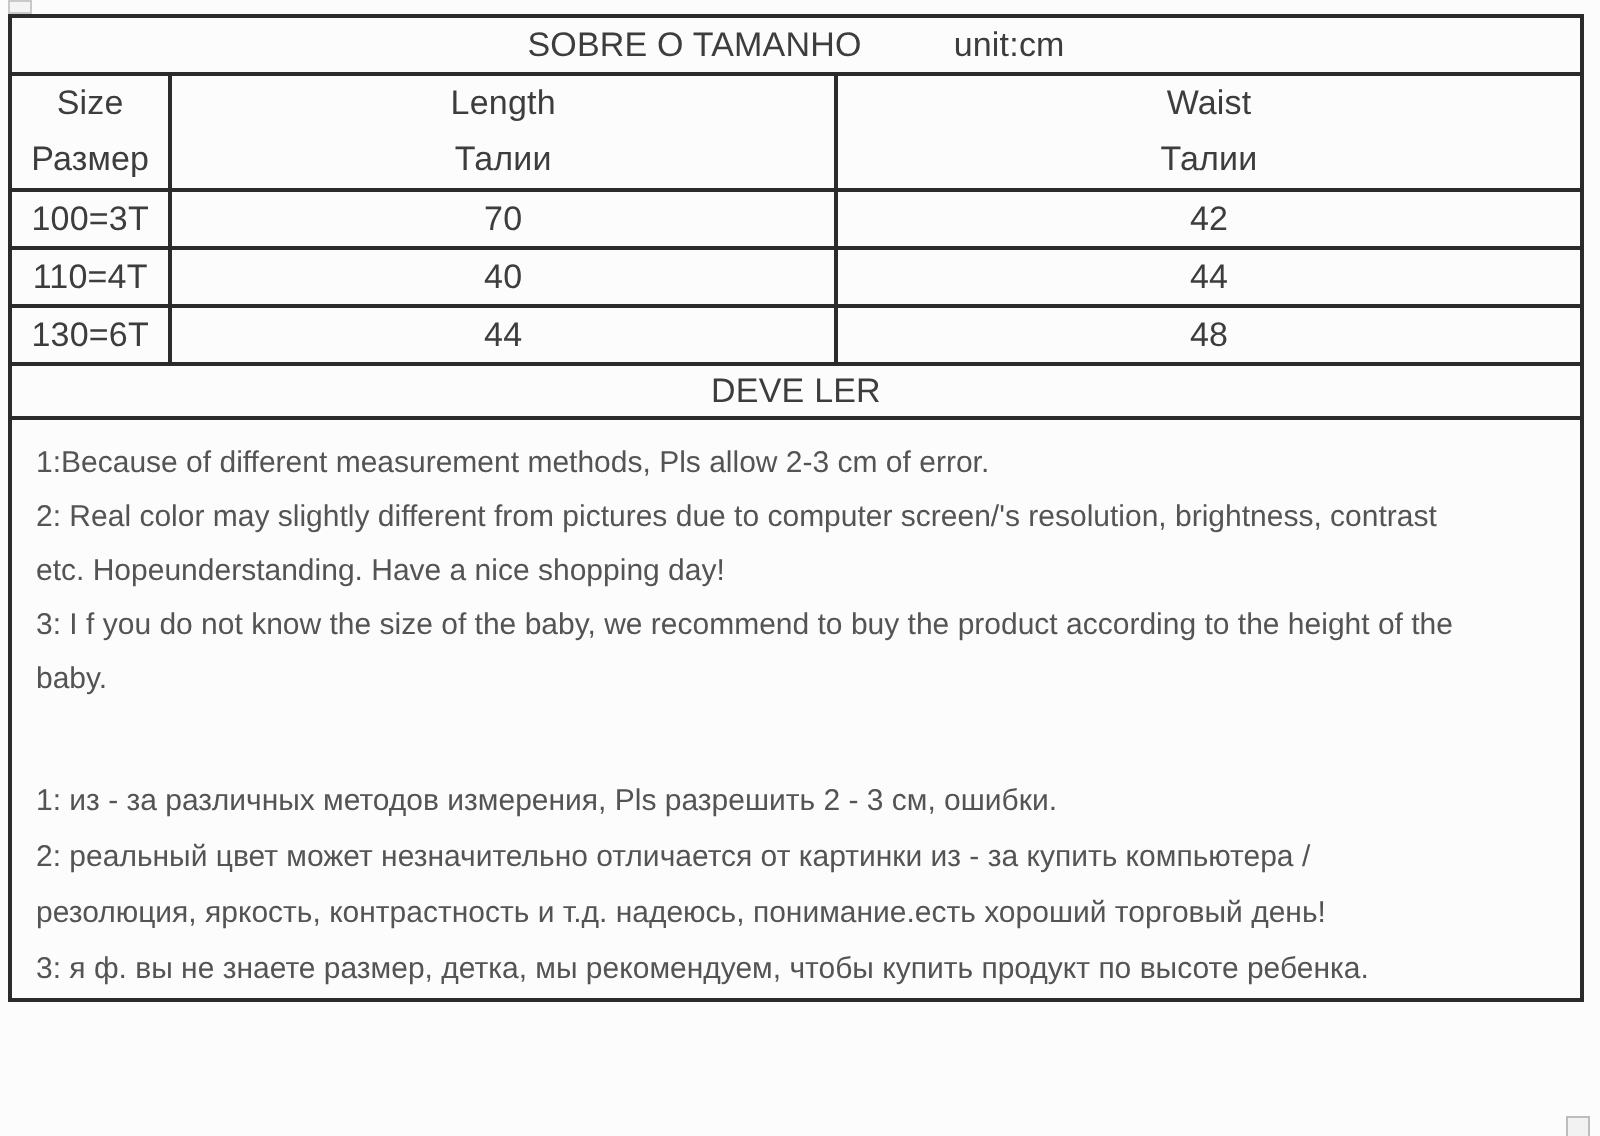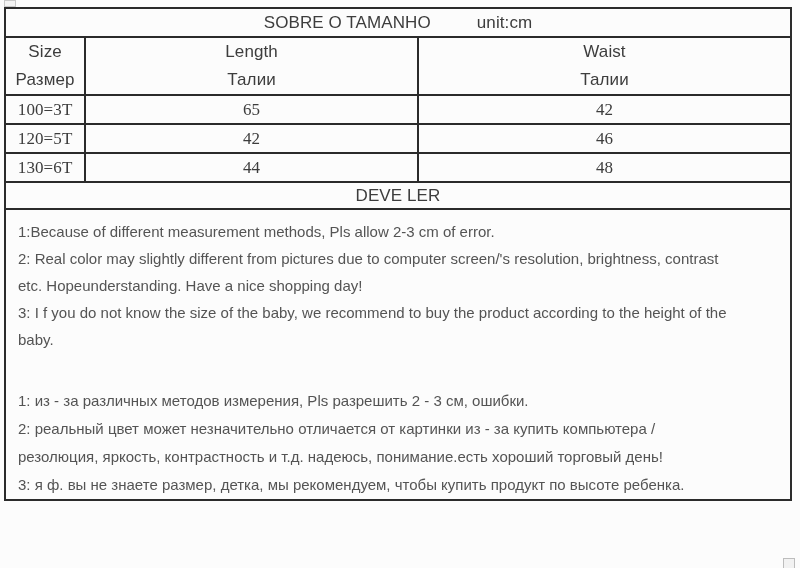--- a/index.html
+++ b/index.html
@@ -62,21 +62,21 @@
   .title-wrap {
     display: flex;
     justify-content: center;
     align-items: center;
   }
   .title-unit { margin-left: 46px; text-align: right; }
 
   tr.colhead-row td { height: 55px; }
   .colhead-line { line-height: 28px; }
 
-  tr.data-row td { height: 27px; font-family: Liberation Serif, serif; }
+  tr.data-row td { height: 27px; }
 
   tr.section-row td { height: 25px; }
 
   td.notes-cell {
     height: 278px;
     vertical-align: top;
     text-align: left;
     padding: 8px 12px 0 12px;
     color: #545454;
     letter-spacing: 0;
@@ -125,27 +125,27 @@
         <div class="colhead-line">Талии</div>
       </td>
       <td>
         <div class="colhead-line">Waist</div>
         <div class="colhead-line">Талии</div>
       </td>
     </tr>
 
     <tr class="data-row">
       <td>100=3T</td>
-      <td>65</td>
+      <td>70</td>
       <td>42</td>
     </tr>
     <tr class="data-row">
-      <td>120=5T</td>
-      <td>42</td>
-      <td>46</td>
+      <td>110=4T</td>
+      <td>40</td>
+      <td>44</td>
     </tr>
     <tr class="data-row">
       <td>130=6T</td>
       <td>44</td>
       <td>48</td>
     </tr>
 
     <tr class="section-row">
       <td colspan="3">DEVE LER</td>
     </tr>

